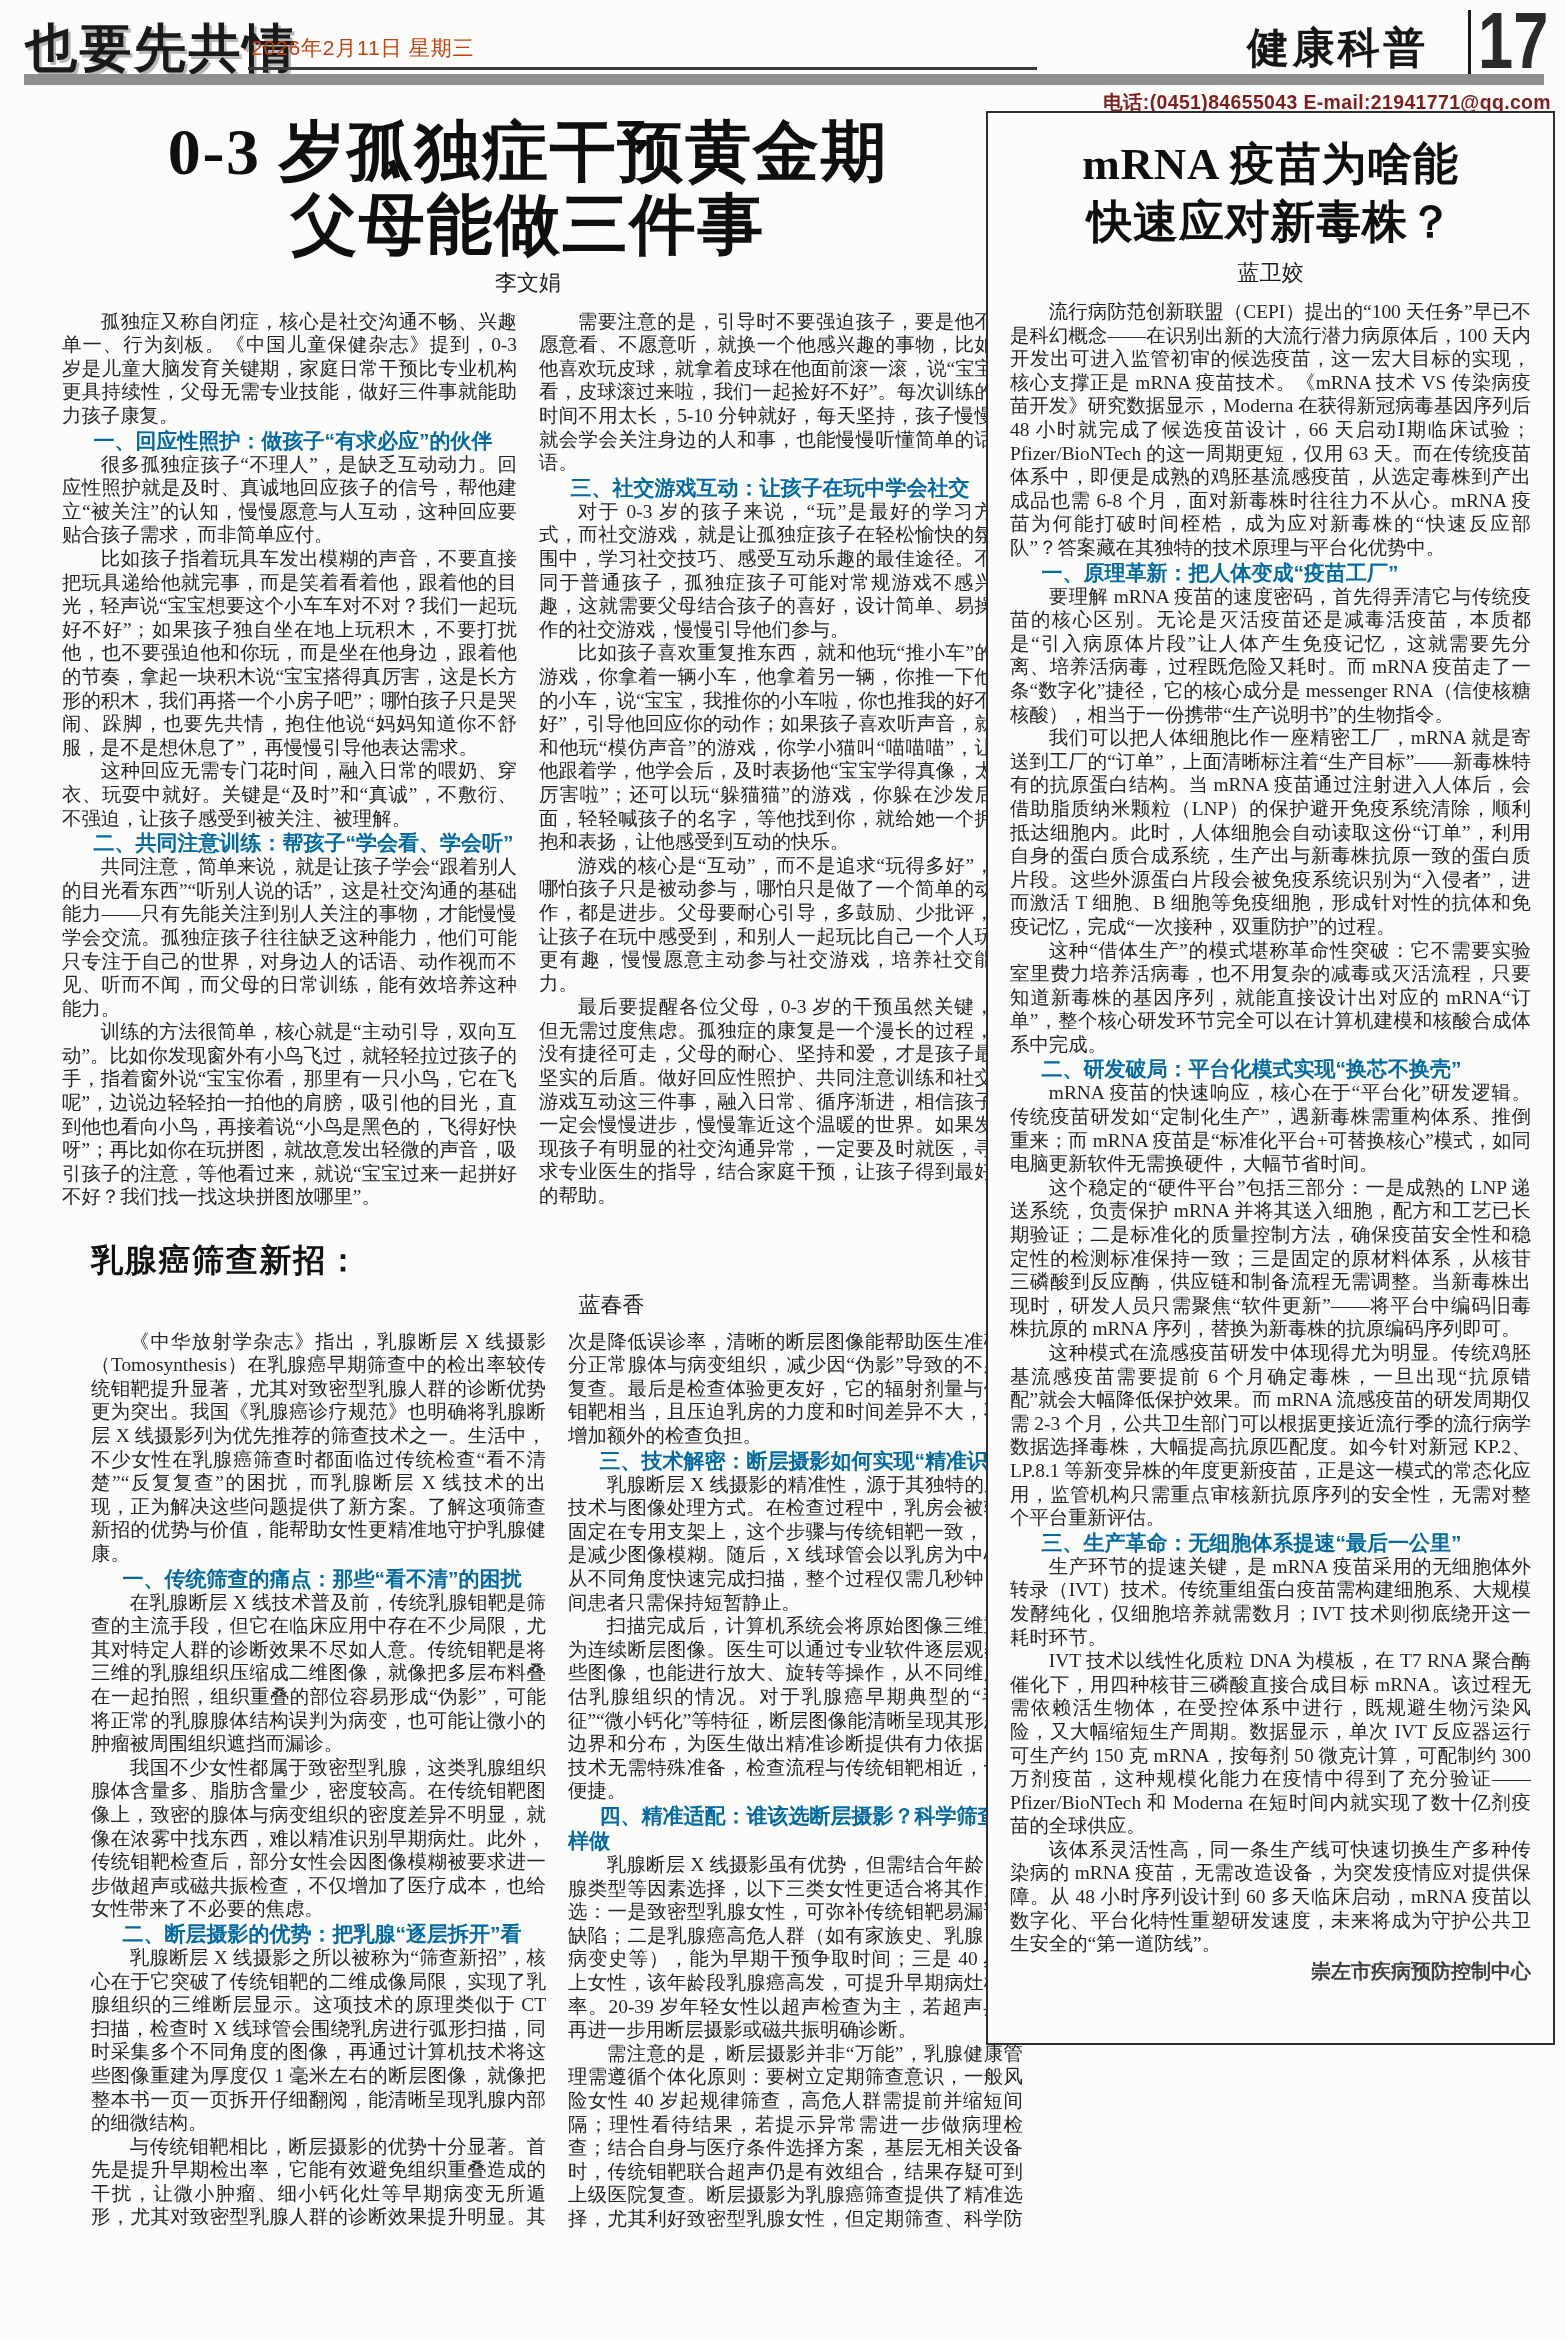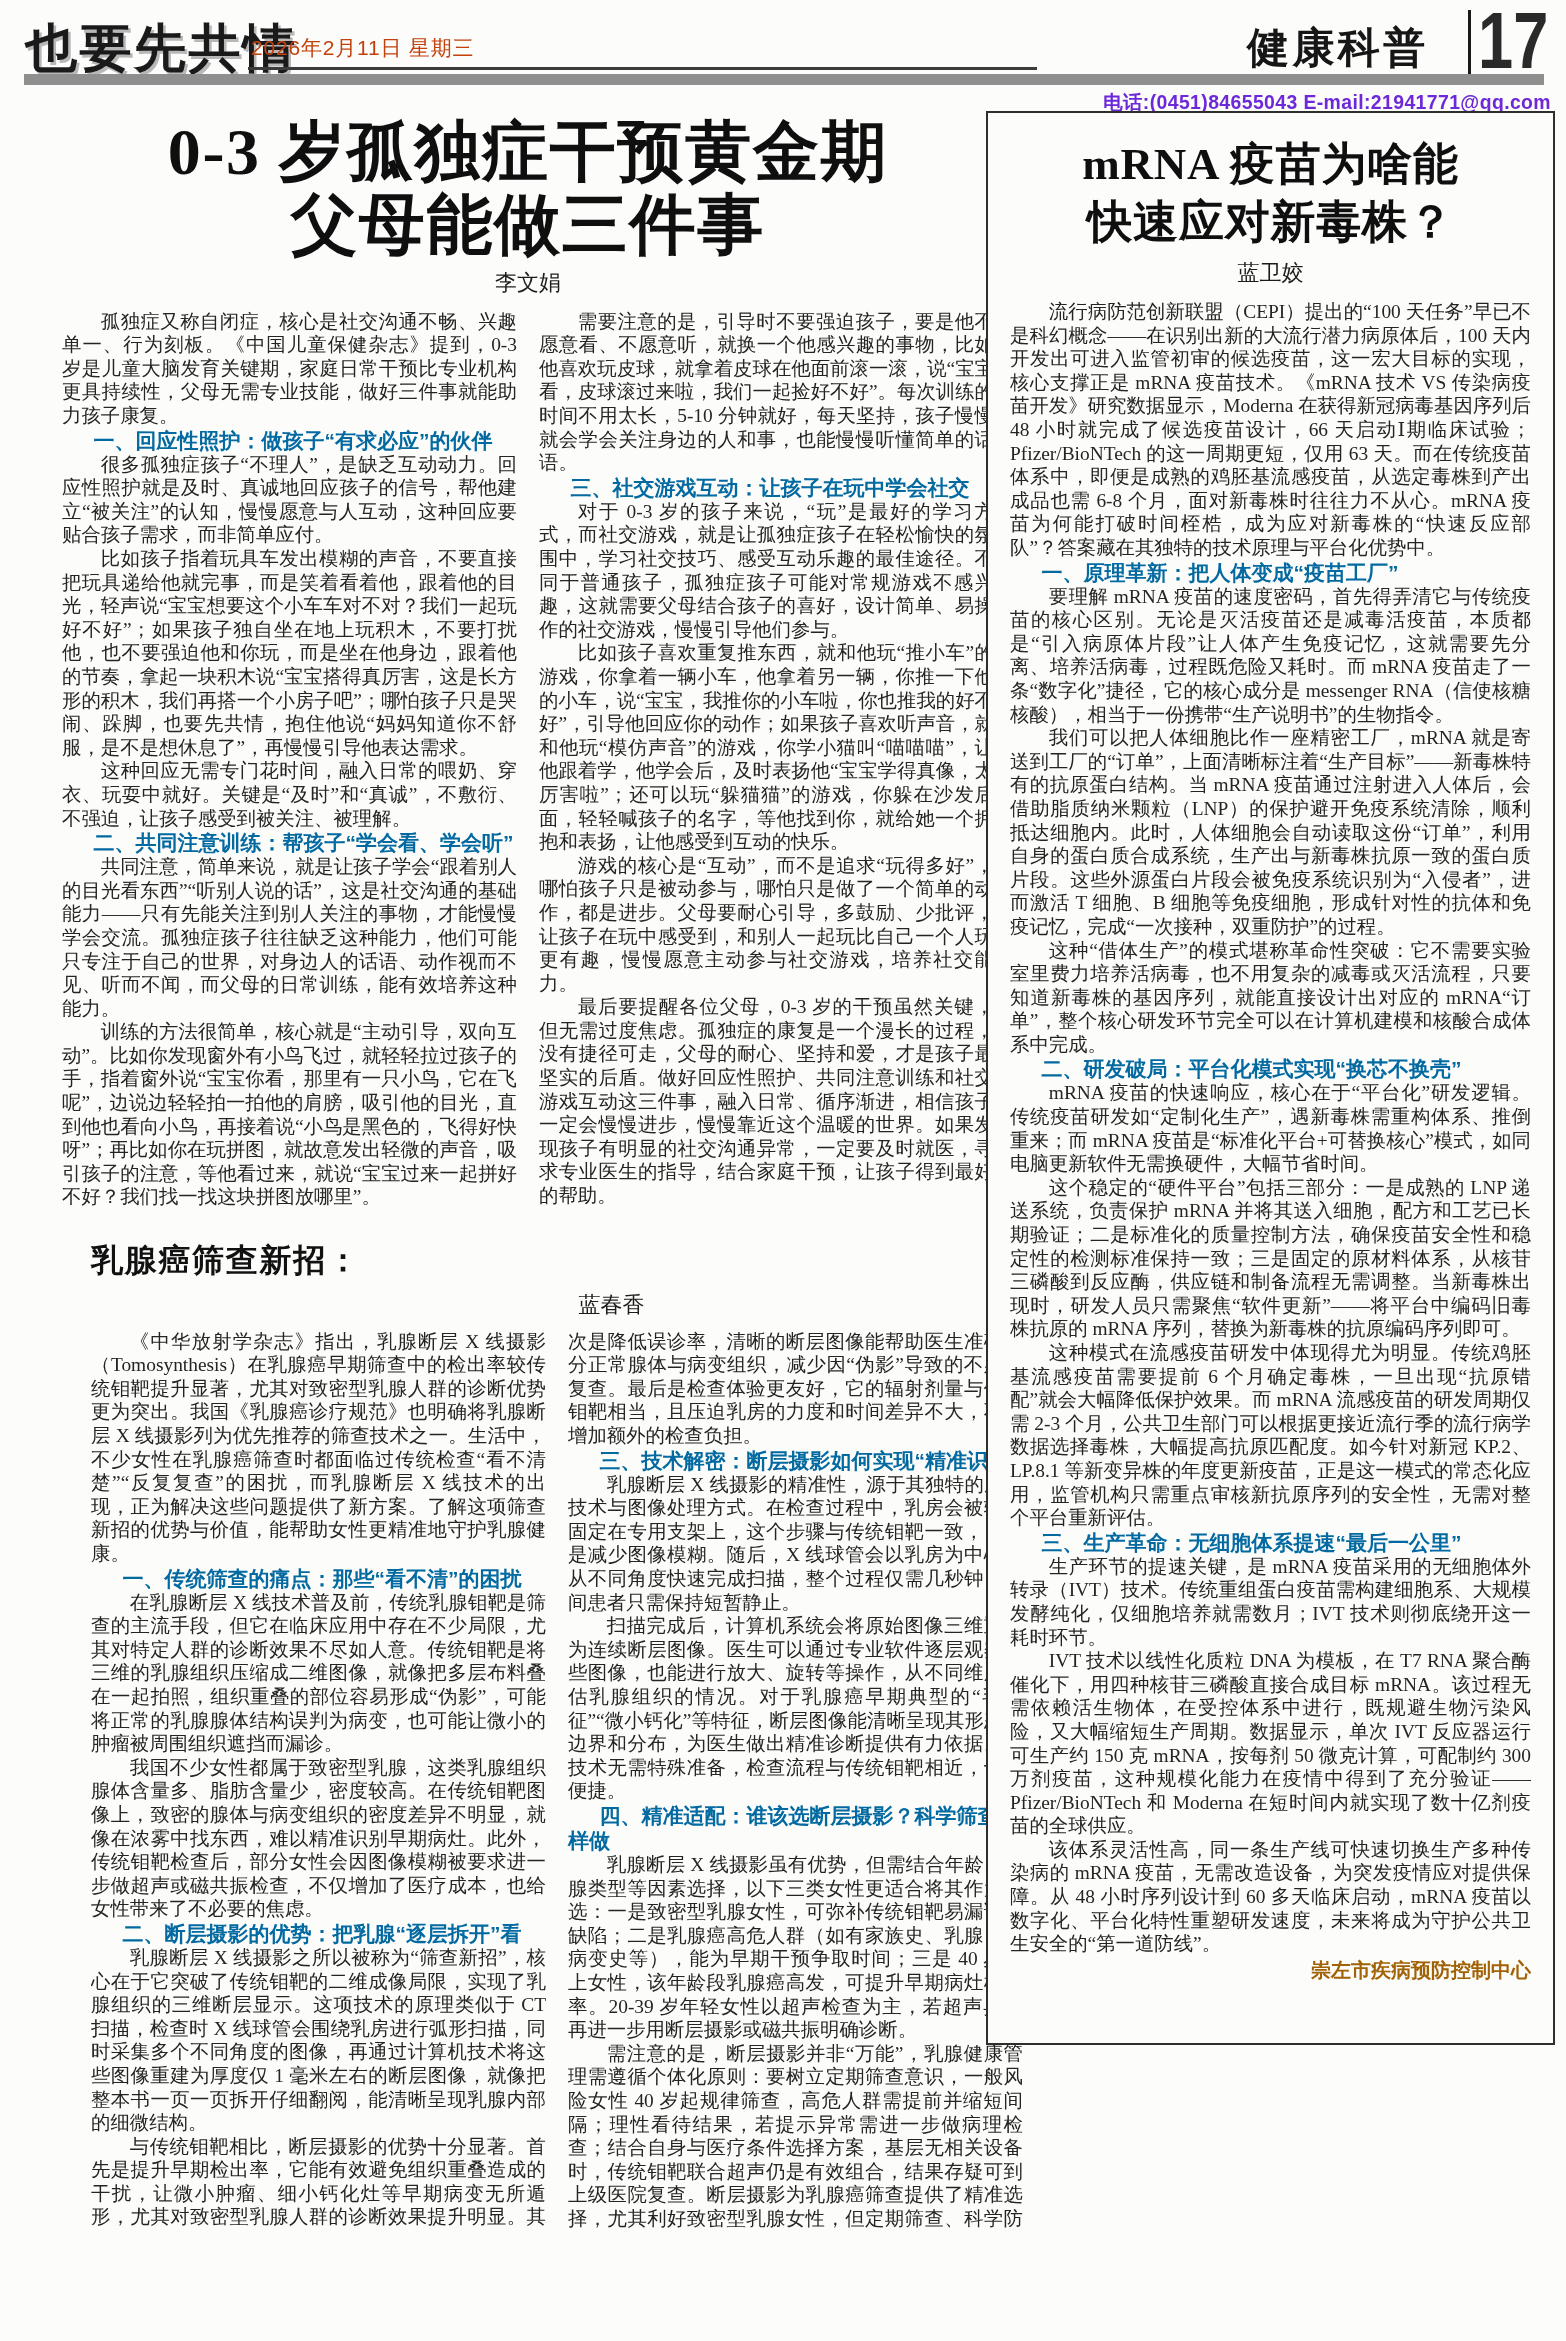--- a/index.html
+++ b/index.html
@@ -24,32 +24,32 @@
     letter-spacing:3.4px; color:#161616;
   }
   .header-vrule { position:absolute; left:1468px; top:10px; width:2.5px; height:67px; background:#1a1a1a; }
   .page-number {
     position:absolute; left:1478px; top:-5px; font-size:79px; font-weight:bold; color:#2a2a2a;
     font-family:"Liberation Sans","DejaVu Sans",sans-serif;
     display:inline-block; transform:scaleX(0.8); transform-origin:left top;
   }
   .gray-bar { position:absolute; left:23.6px; top:74px; width:1520px; height:11px; background:#8f8f8f; }
   .contact {
-    position:absolute; right:15px; top:89px; font-size:19.4px; font-weight:bold; color:#6d28d9;
+    position:absolute; right:15px; top:89px; font-size:19.4px; font-weight:bold; color:#7f1d1d;
     font-family:"Liberation Sans","DejaVu Sans",sans-serif; letter-spacing:0.4px;
   }
   
   .body-para { margin:0; text-indent:2em; text-align:justify; font-size:19.4px; line-height:23.6px; color:#242424; }
   .sec-heading {
     margin:0; text-indent:1.5em; font-weight:bold; font-size:21px; line-height:25px; color:#0369a1;
     font-family:"Liberation Sans","DejaVu Sans",sans-serif;
   }
   .signature {
-    margin:3.4px 0 0; text-align:right; font-weight:bold; font-size:20px; line-height:25px; color:#a16207;
-    font-family:Liberation Mono, monospace; break-inside:avoid;
+    margin:3.4px 0 0; text-align:right; font-weight:bold; font-size:20px; line-height:25px; color:#404040;
+    font-family:Liberation Serif, serif; break-inside:avoid;
   }
   .byline {
     text-align:center; font-size:22px; color:#1c1c1c; margin:6.7px 0 0;
     font-family:"Liberation Sans","DejaVu Sans",sans-serif;
   }
   .columns { column-count:2; column-gap:22px; column-fill:auto; overflow:hidden; }
   
   .article1 { position:absolute; left:62px; top:116px; width:932px; }
   .a1-title {
     margin:0; text-align:center; font-size:66px; line-height:1.1; font-weight:bold;

